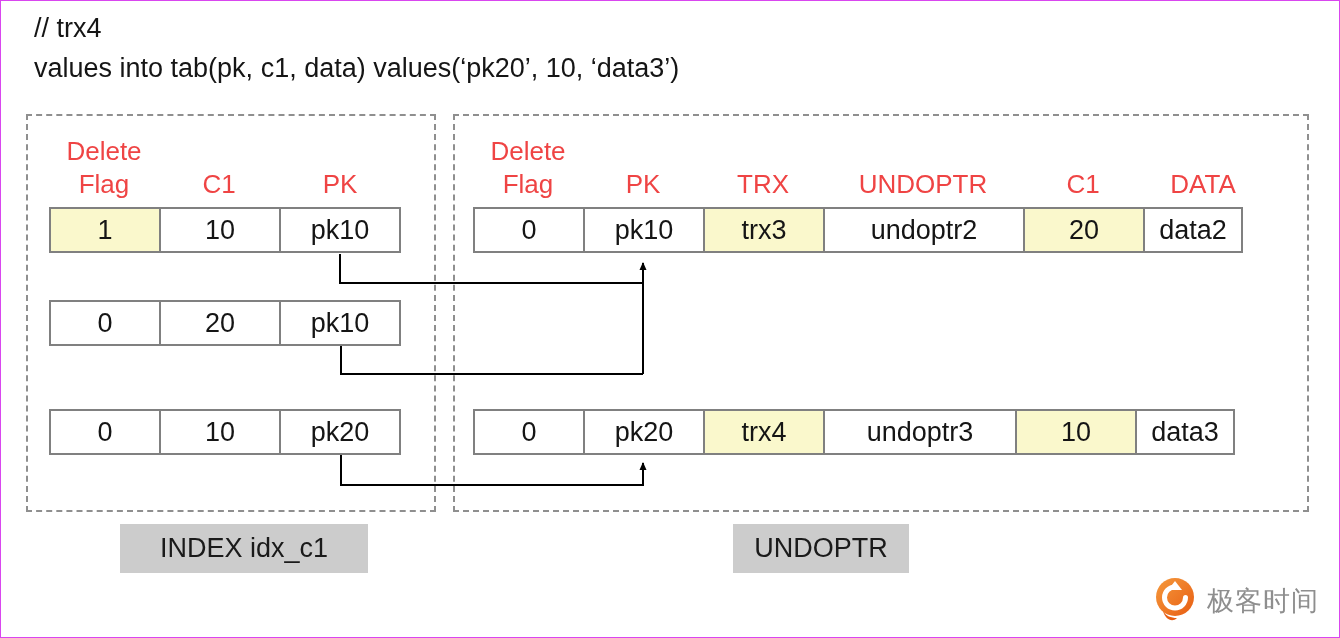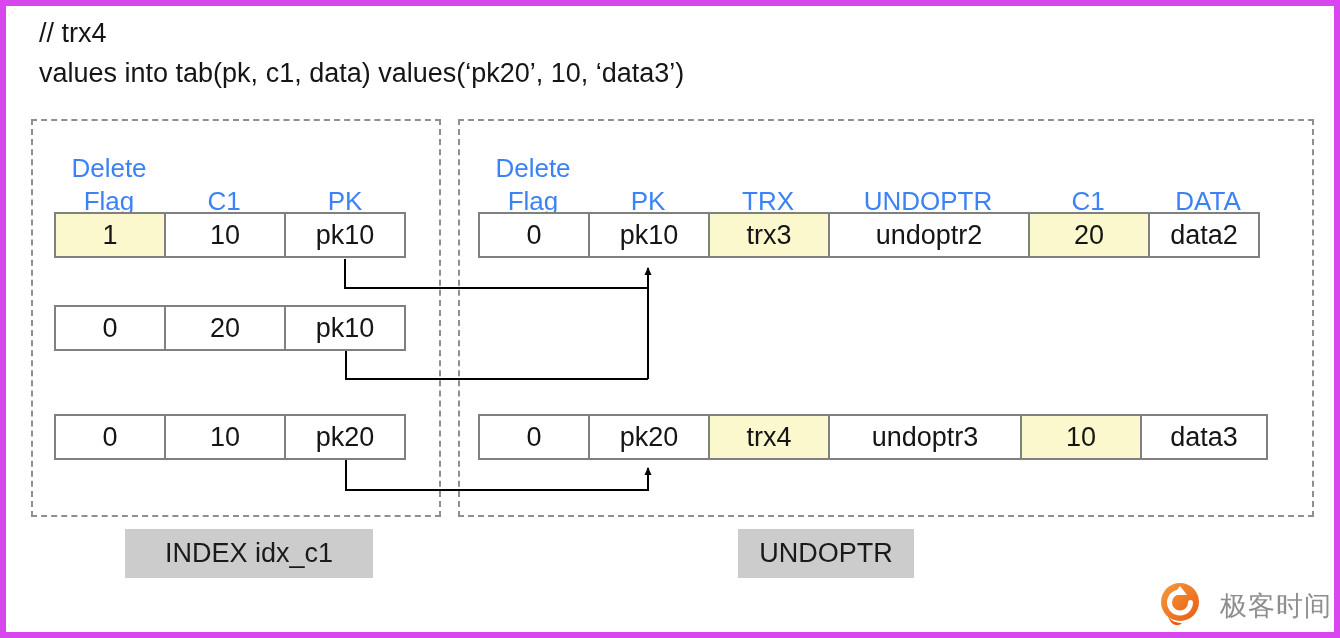--- a/index.html
+++ b/index.html
@@ -1,33 +1,33 @@
 <!DOCTYPE html>
 <html><head>
 <meta charset="utf-8">
 <style>
   * { margin:0; padding:0; box-sizing:border-box; }
   html,body { background:#ffffff; }
   body { font-family:"Liberation Sans", sans-serif; color:#151515; }
   .canvas {
     position:relative; width:1340px; height:638px; background:#ffffff;
-    border:6px solid #d946ef; overflow:hidden;
+    border:1px solid #d946ef; overflow:hidden;
   }
   .code-line { position:absolute; left:33px; font-size:27px; color:#151515; white-space:pre; }
   .comment-line { top:12px; }
   .sql-line { top:52px; }
 
   .dashed-box { position:absolute; border:2px dashed #8f8f8f; background:transparent; }
   .index-box   { left:25px;  top:113px; width:410px; height:398px; }
   .primary-box { left:452px; top:113px; width:856px; height:398px; }
 
   .col-header {
     position:absolute; display:flex; align-items:flex-end; justify-content:center;
-    text-align:center; font-size:26px; line-height:33px; color:#3b82f6;
-    top:132px; height:80px;
+    text-align:center; font-size:26px; line-height:33px; color:#ef4444;
+    top:120px; height:80px;
   }
   .record-row {
     position:absolute; display:flex; height:46px;
     border:2px solid #808080; background:#ffffff;
   }
   .cell {
     display:flex; align-items:center; justify-content:center;
     font-size:27px; color:#151515; background:#ffffff;
     border-right:2px solid #808080; height:100%;
   }
@@ -38,21 +38,21 @@
 
   .section-label {
     position:absolute; top:523px; height:49px; background:#cccccc;
     display:flex; align-items:center; justify-content:center;
     font-size:27px; color:#1a1a1a;
   }
   .index-label   { left:119px; width:248px; }
   .primary-label { left:732px; width:176px; }
 
   .brand { position:absolute; left:1152px; top:575px; display:flex; align-items:center; }
-  .brand-text { font-size:27px; color:#8e8e8e; margin-left:16px; letter-spacing:1px; }
+  .brand-text { font-size:27px; color:#8e8e8e; margin-left:8px; letter-spacing:1px; }
 </style>
 </head>
 <body>
 
 <div class="canvas">
 
   <div class="code-line comment-line">// trx4</div>
   <div class="code-line sql-line">values into tab(pk, c1, data) values(‘pk20’, 10, ‘data3’)</div>
 
   <div class="dashed-box index-box"></div>
@@ -84,29 +84,29 @@
   <div class="col-header" style="left:822px;width:200px;">UNDOPTR</div>
   <div class="col-header" style="left:1022px;width:120px;">C1</div>
   <div class="col-header" style="left:1142px;width:120px;">DATA</div>
 
   <div class="record-row" style="left:472px;top:206px;">
     <div class="cell" style="width:110px;">0</div>
     <div class="cell" style="width:120px;">pk10</div>
     <div class="cell hl" style="width:120px;">trx3</div>
     <div class="cell" style="width:200px;">undoptr2</div>
     <div class="cell hl" style="width:120px;">20</div>
-    <div class="cell" style="width:108px;">data2</div>
+    <div class="cell" style="width:96px;">data2</div>
   </div>
   <div class="record-row" style="left:472px;top:408px;">
     <div class="cell" style="width:110px;">0</div>
     <div class="cell" style="width:120px;">pk20</div>
     <div class="cell hl" style="width:120px;">trx4</div>
     <div class="cell" style="width:192px;">undoptr3</div>
     <div class="cell hl" style="width:120px;">10</div>
-    <div class="cell" style="width:124px;">data3</div>
+    <div class="cell" style="width:96px;">data3</div>
   </div>
 
   <svg class="arrows-layer" width="1340" height="638" aria-hidden="true">
     <defs>
       <marker id="ah" viewBox="0 0 10 10" refX="8" refY="5" markerWidth="9" markerHeight="9" orient="auto" markerUnits="userSpaceOnUse">
         <path d="M0,1 L9,5 L0,9 Z" fill="#000"></path>
       </marker>
     </defs>
     <path d="M339,253 V282 H642" fill="none" stroke="#000" stroke-width="2"></path>
     <path d="M340,345 V373 H642" fill="none" stroke="#000" stroke-width="2"></path>

